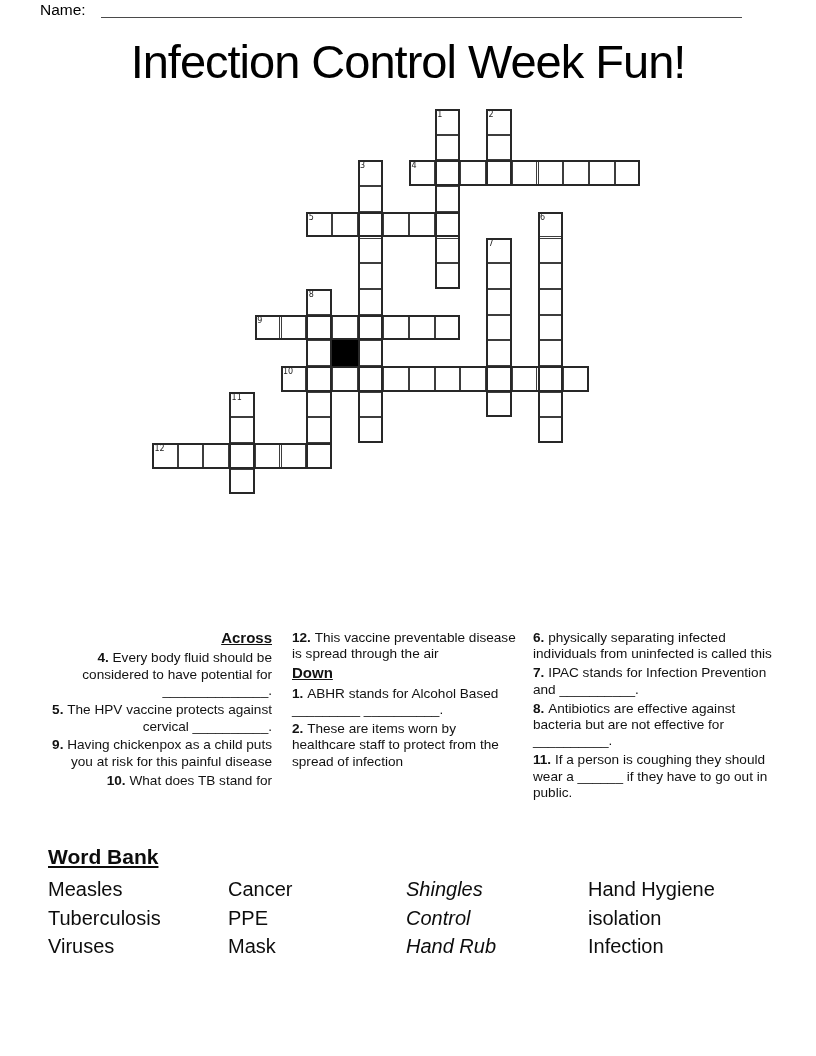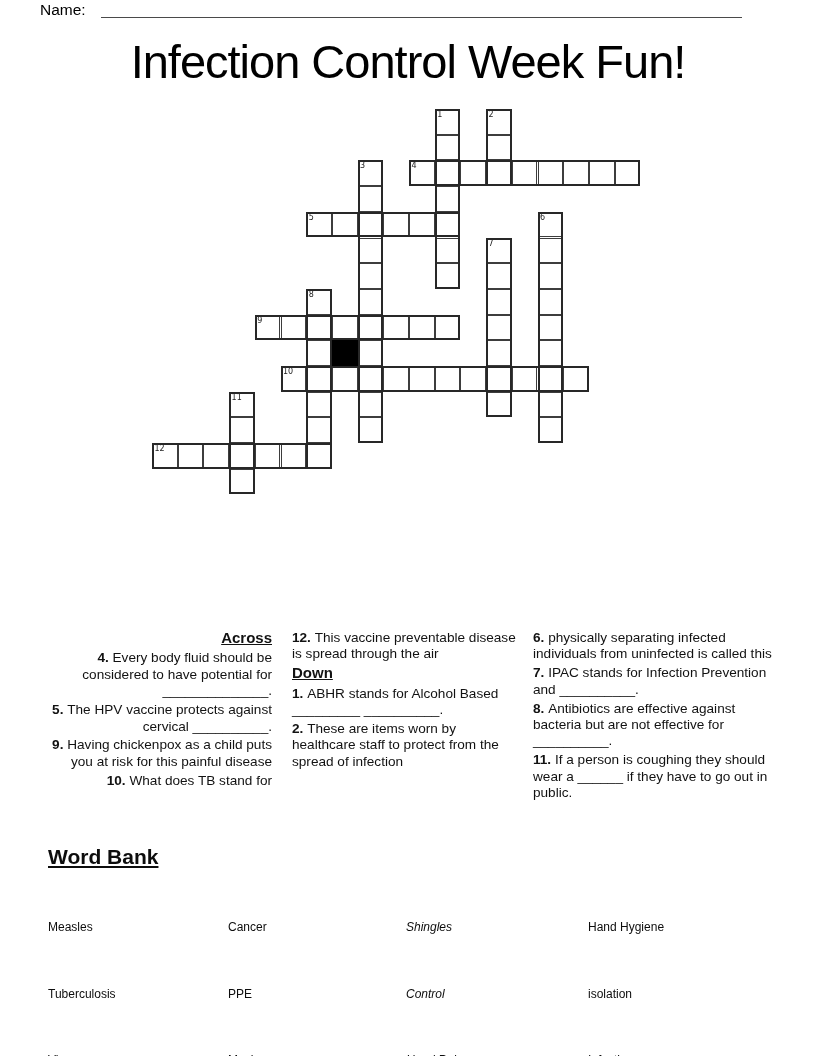--- a/index.html
+++ b/index.html
@@ -21,21 +21,21 @@
   
   .clues{position:absolute;left:0;top:630px;width:816px;}
   .clue-col{position:absolute;top:0;font-size:13.6px;line-height:16.4px;color:#121212;}
   .clue{margin:0 0 2.5px 0;}
   .clue b{font-weight:bold;}
   .clue-header{font-size:15px;font-weight:bold;text-decoration:underline;margin:0 0 4px 0;}
   
   .wordbank{position:absolute;left:48px;top:845px;width:740px;height:130px;color:#0d0d0d;}
   .wb-title{font-size:21px;font-weight:bold;text-decoration:underline;margin:0 0 0 0;}
   .wb-col{position:absolute;top:30px;}
-  .wb-word{font-size:12px;line-height:28.5px;white-space:nowrap;margin-top:38px;}
+  .wb-word{font-size:20px;line-height:28.5px;white-space:nowrap;}
 </style>
 </head>
 <body>
 
 <div class="page">
 
   <span class="name-label">Name:</span>
   <div class="name-line"></div>
 
   <div class="title">Infection Control Week Fun!</div>

